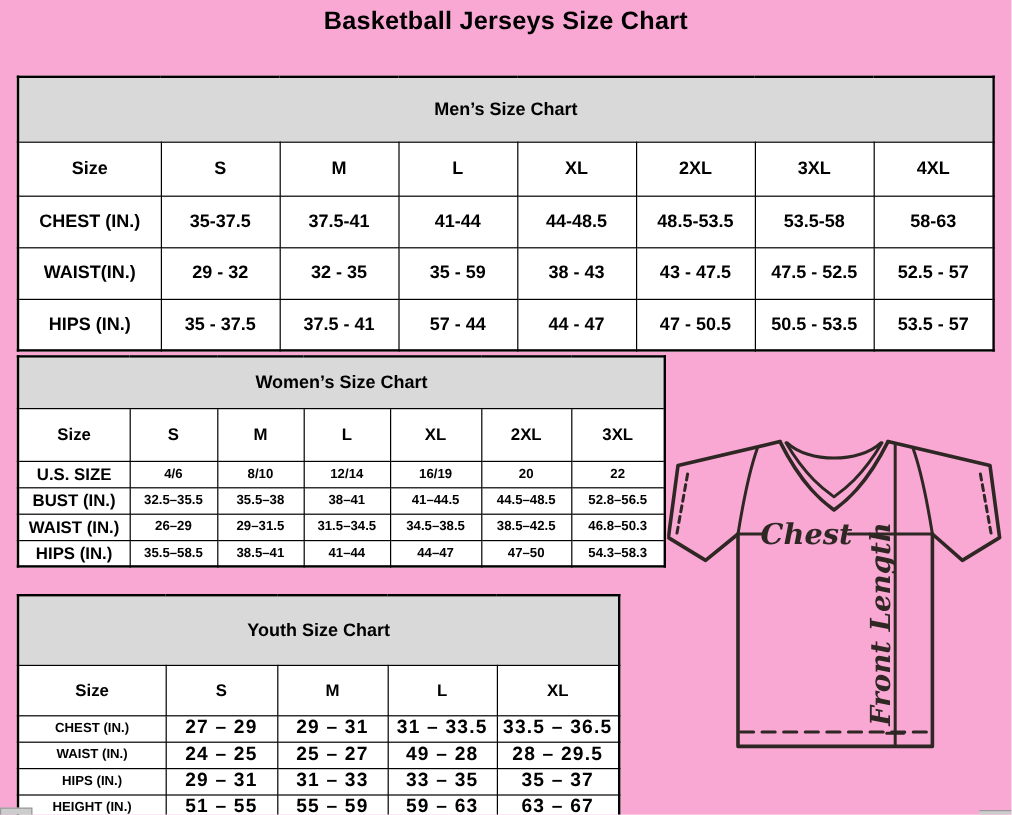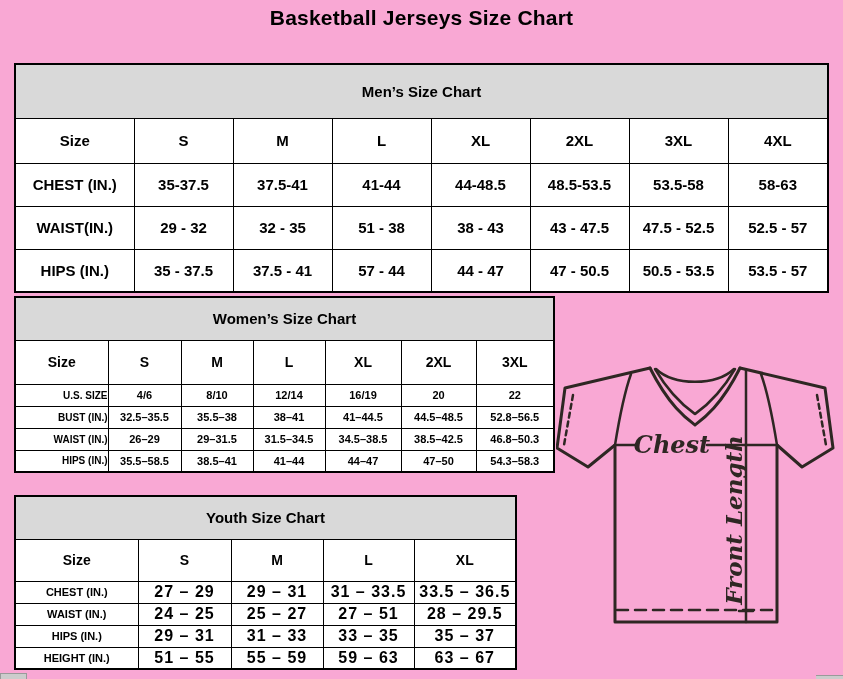--- a/index.html
+++ b/index.html
@@ -19,24 +19,24 @@
   #mens-table tr.r-head{height:45px;}
   #mens-table tr.r-data{height:43px;}
   #mens-table td{font-size:15px;}
 
   #womens-table{left:14px;top:296px;width:539px;}
   #womens-table tr.r-title{height:43px;}
   #womens-table tr.r-head{height:44px;}
   #womens-table tr.r-data{height:22px;}
   #womens-table tr.r-head td{font-size:14px;}
   #womens-table tr.r-data td{font-size:11px;}
-  #womens-table tr.r-data td.lbl{font-size:10px;text-align:right;}
+  #womens-table tr.r-data td.lbl{font-size:14px;}
 
   #youth-table{left:14px;top:495px;width:501px;}
-  #youth-table tr.r-title{height:43px;}
+  #youth-table tr.r-title{height:58px;}
   #youth-table tr.r-head{height:42px;}
   #youth-table tr.r-data{height:22px;}
   #youth-table tr.r-head td{font-size:14px;}
   #youth-table tr.r-data td{font-size:16px;letter-spacing:1px;}
   #youth-table tr.r-data td.lbl{font-size:11px;letter-spacing:0;}
 
   #jersey{position:absolute;left:556px;top:356px;}
   .jersey-label{font-family:"DejaVu Serif",serif;font-style:italic;font-weight:bold;fill:#2e2723;}
 
   .scroll-piece{position:absolute;background:#cccccc;}
@@ -82,21 +82,21 @@
       <td>41-44</td>
       <td>44-48.5</td>
       <td>48.5-53.5</td>
       <td>53.5-58</td>
       <td>58-63</td>
     </tr>
     <tr class="r-data">
       <td class="lbl">WAIST(IN.)</td>
       <td>29 - 32</td>
       <td>32 - 35</td>
-      <td>51 - 38</td>
+      <td>35 - 59</td>
       <td>38 - 43</td>
       <td>43 - 47.5</td>
       <td>47.5 - 52.5</td>
       <td>52.5 - 57</td>
     </tr>
     <tr class="r-data">
       <td class="lbl">HIPS (IN.)</td>
       <td>35 - 37.5</td>
       <td>37.5 - 41</td>
       <td>57 - 44</td>
@@ -193,21 +193,21 @@
       <td class="lbl">CHEST (IN.)</td>
       <td>27 – 29</td>
       <td>29 – 31</td>
       <td>31 – 33.5</td>
       <td>33.5 – 36.5</td>
     </tr>
     <tr class="r-data">
       <td class="lbl">WAIST (IN.)</td>
       <td>24 – 25</td>
       <td>25 – 27</td>
-      <td>27 – 51</td>
+      <td>49 – 28</td>
       <td>28 – 29.5</td>
     </tr>
     <tr class="r-data">
       <td class="lbl">HIPS (IN.)</td>
       <td>29 – 31</td>
       <td>31 – 33</td>
       <td>33 – 35</td>
       <td>35 – 37</td>
     </tr>
     <tr class="r-data">

